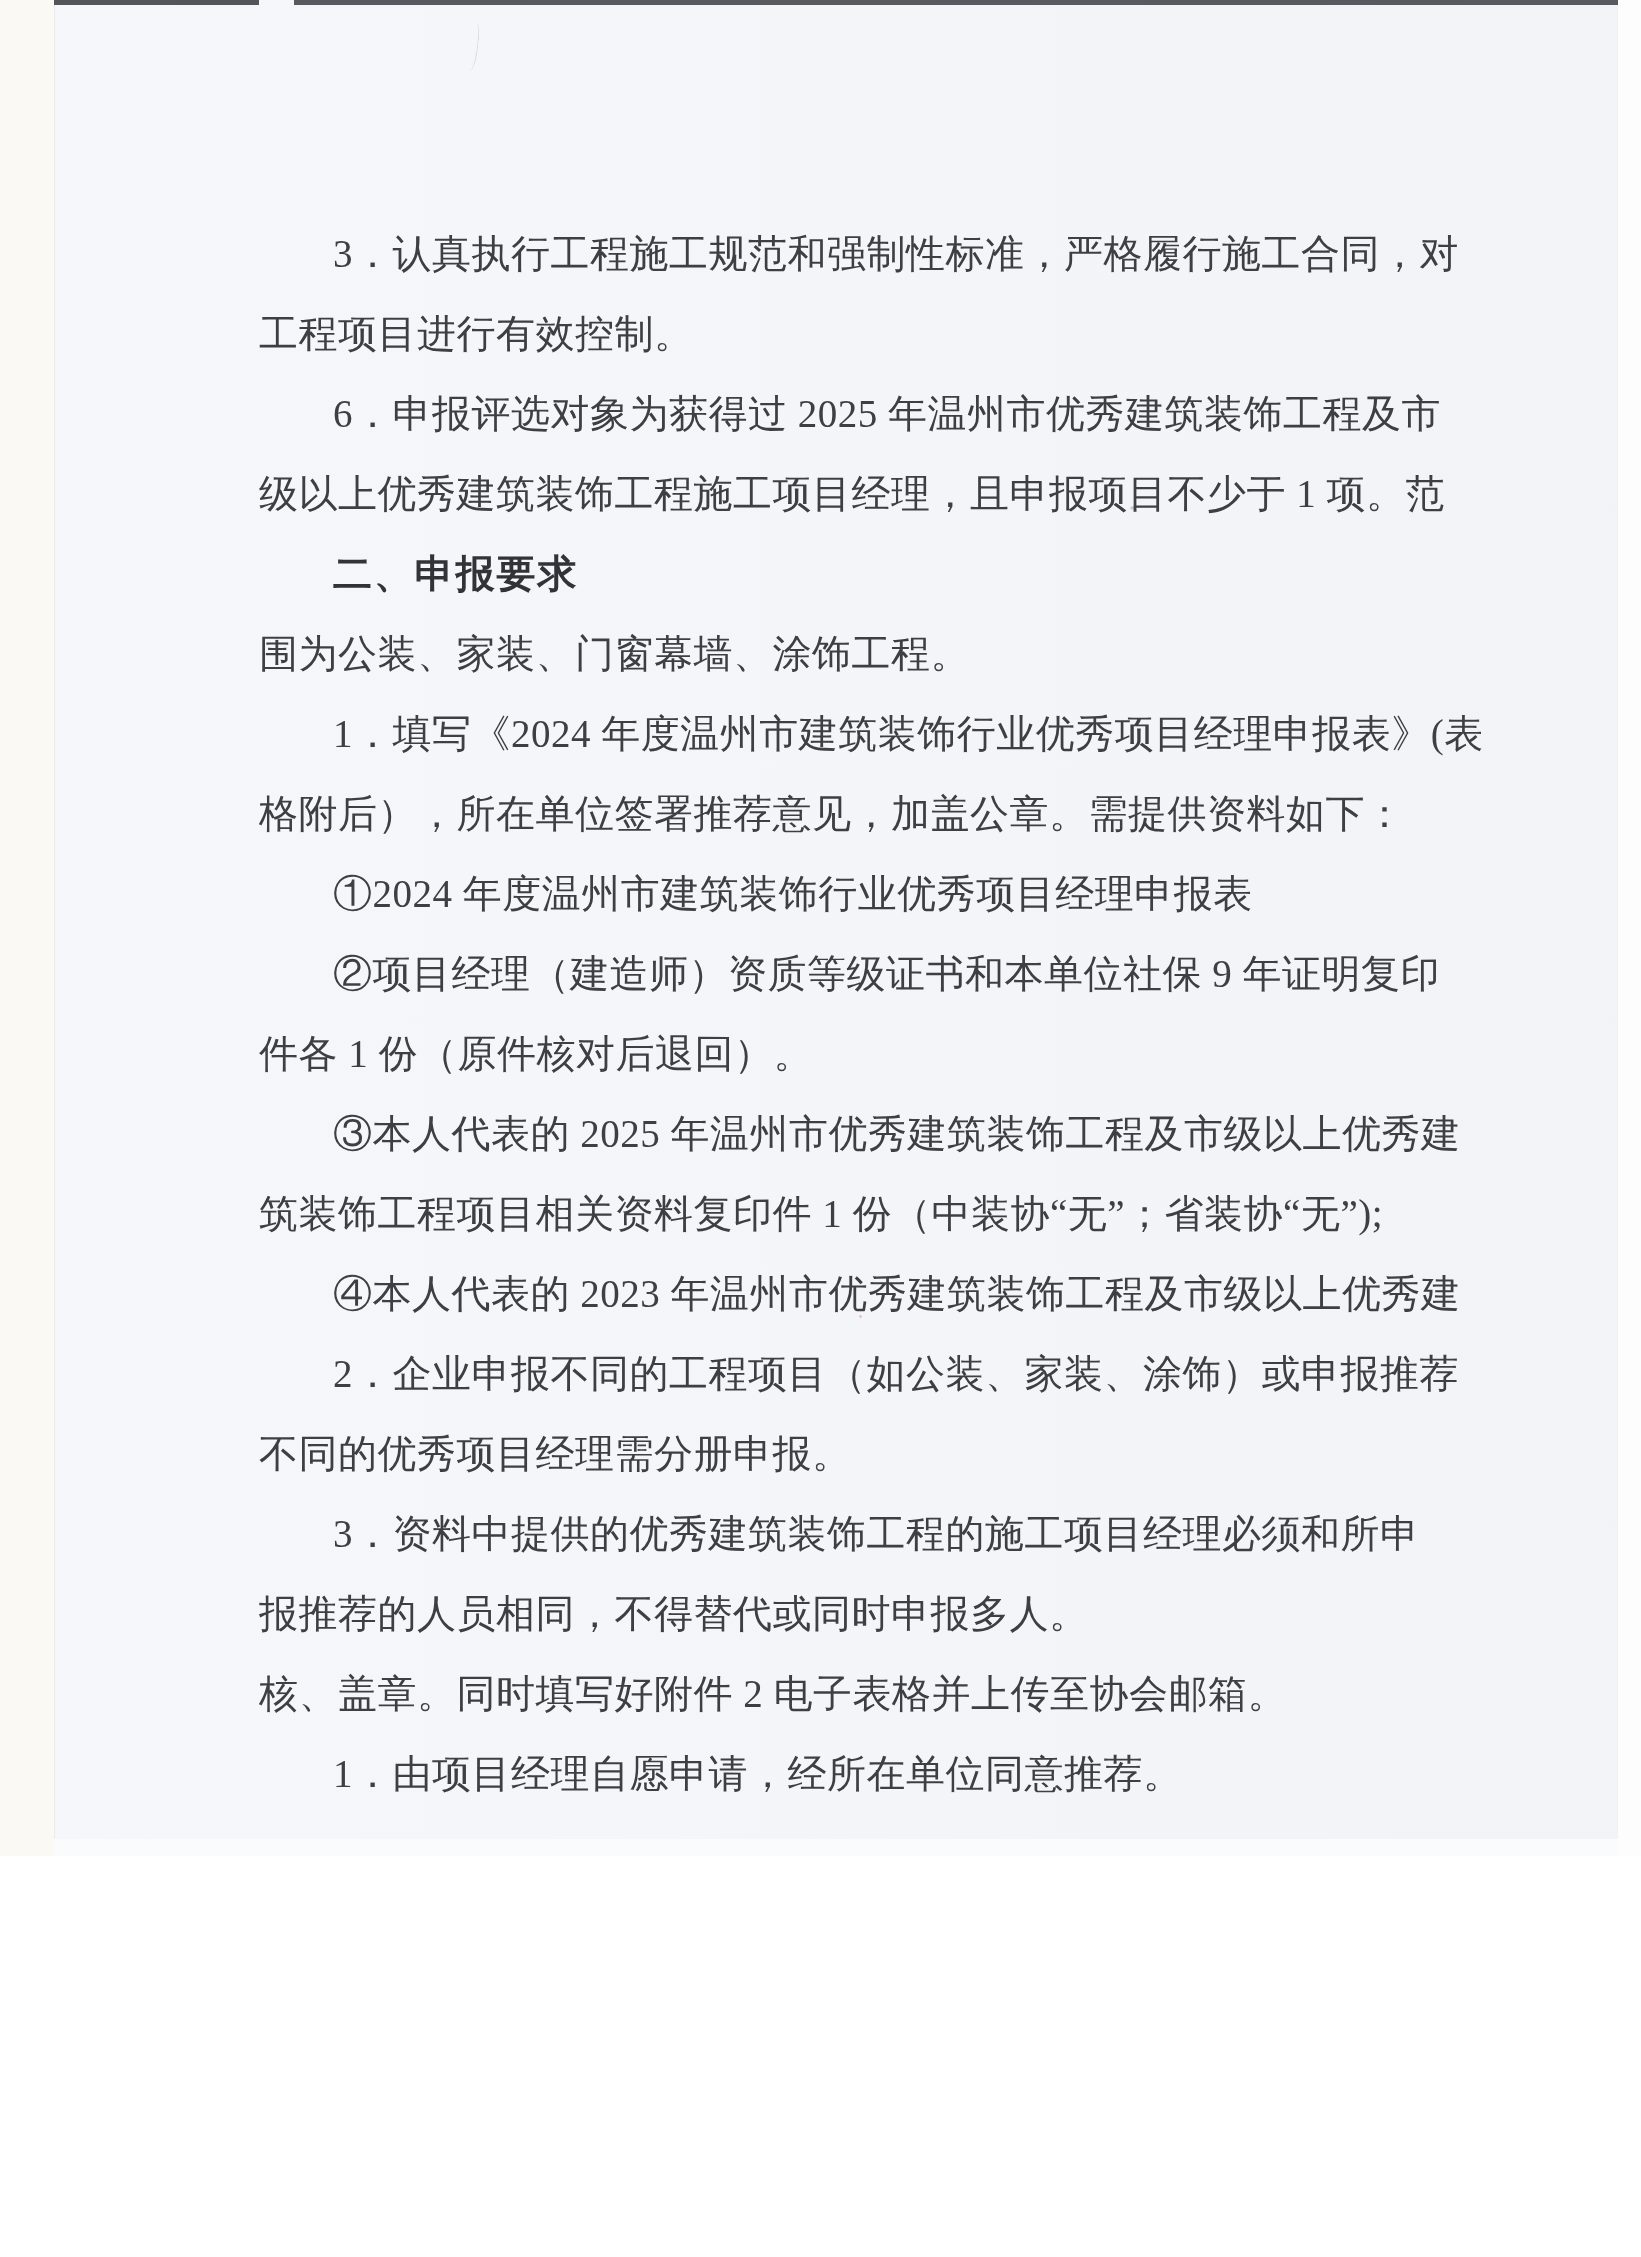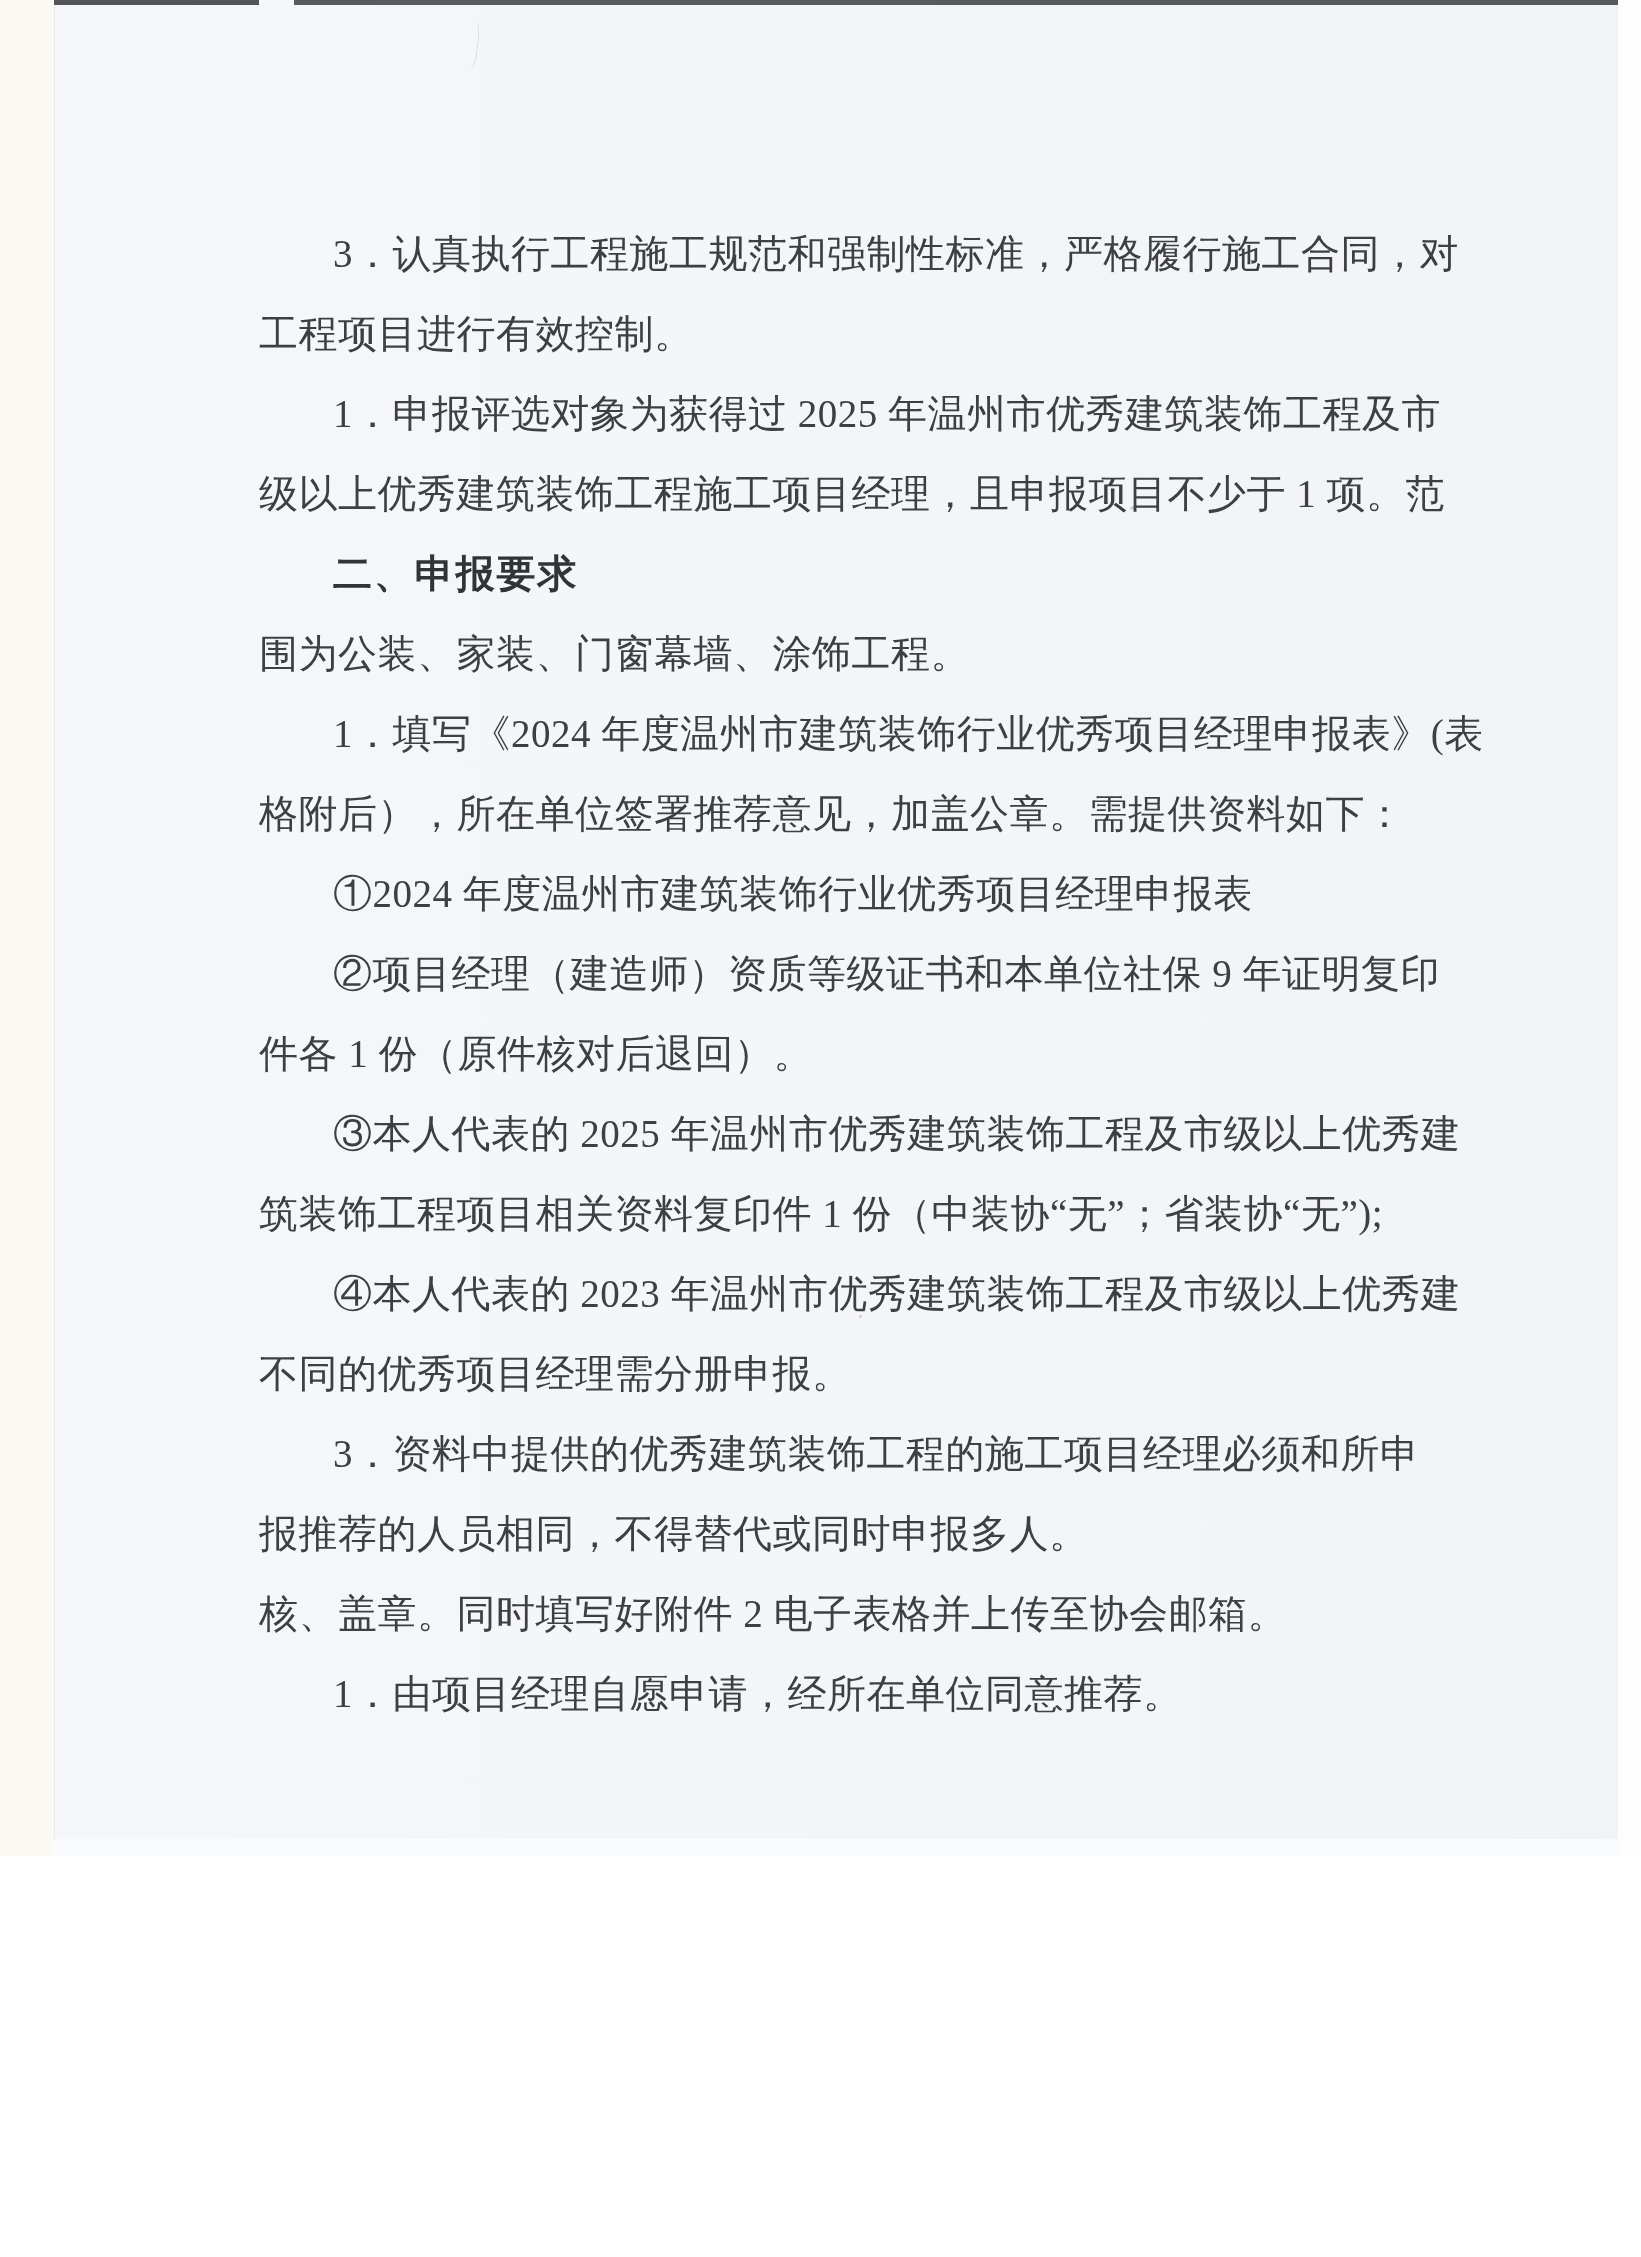--- a/index.html
+++ b/index.html
@@ -78,32 +78,33 @@
   <div class="fleck p2"></div>
   <div class="fleck p3"></div>
   <div class="fleck p4"></div>
   <div class="fleck p5"></div>
   <div class="fleck g1"></div>
   <div class="fleck g2"></div>
 
   <div class="doc">
     <div class="line indent">3．认真执行工程施工规范和强制性标准，严格履行施工合同，对</div>
     <div class="line flush">工程项目进行有效控制。</div>
-    <div class="line indent">1．申报评选对象为获得过 2025 年温州市优秀建筑装饰工程及市</div>
+    <div class="line indent">6．申报评选对象为获得过 2025 年温州市优秀建筑装饰工程及市</div>
     <div class="line flush">级以上优秀建筑装饰工程施工项目经理，且申报项目不少于 1 项。范</div>
     <div class="line heading">二、申报要求</div>
     <div class="line flush">围为公装、家装、门窗幕墙、涂饰工程。</div>
     <div class="line indent">1．填写《2024 年度温州市建筑装饰行业优秀项目经理申报表》(表</div>
     <div class="line flush">格附后），所在单位签署推荐意见，加盖公章。需提供资料如下：</div>
     <div class="line indent">①2024 年度温州市建筑装饰行业优秀项目经理申报表</div>
     <div class="line indent">②项目经理（建造师）资质等级证书和本单位社保 9 年证明复印</div>
     <div class="line flush">件各 1 份（原件核对后退回）。</div>
     <div class="line indent">③本人代表的 2025 年温州市优秀建筑装饰工程及市级以上优秀建</div>
     <div class="line flush">筑装饰工程项目相关资料复印件 1 份（中装协“无”；省装协“无”);</div>
     <div class="line indent">④本人代表的 2023 年温州市优秀建筑装饰工程及市级以上优秀建</div>
+    <div class="line indent">2．企业申报不同的工程项目（如公装、家装、涂饰）或申报推荐</div>
     <div class="line flush">不同的优秀项目经理需分册申报。</div>
     <div class="line indent">3．资料中提供的优秀建筑装饰工程的施工项目经理必须和所申</div>
     <div class="line flush">报推荐的人员相同，不得替代或同时申报多人。</div>
     <div class="line flush">核、盖章。同时填写好附件 2 电子表格并上传至协会邮箱。</div>
     <div class="line indent">1．由项目经理自愿申请，经所在单位同意推荐。</div>
   </div>
 
   <div class="pageno">2</div>
 
 </div>

